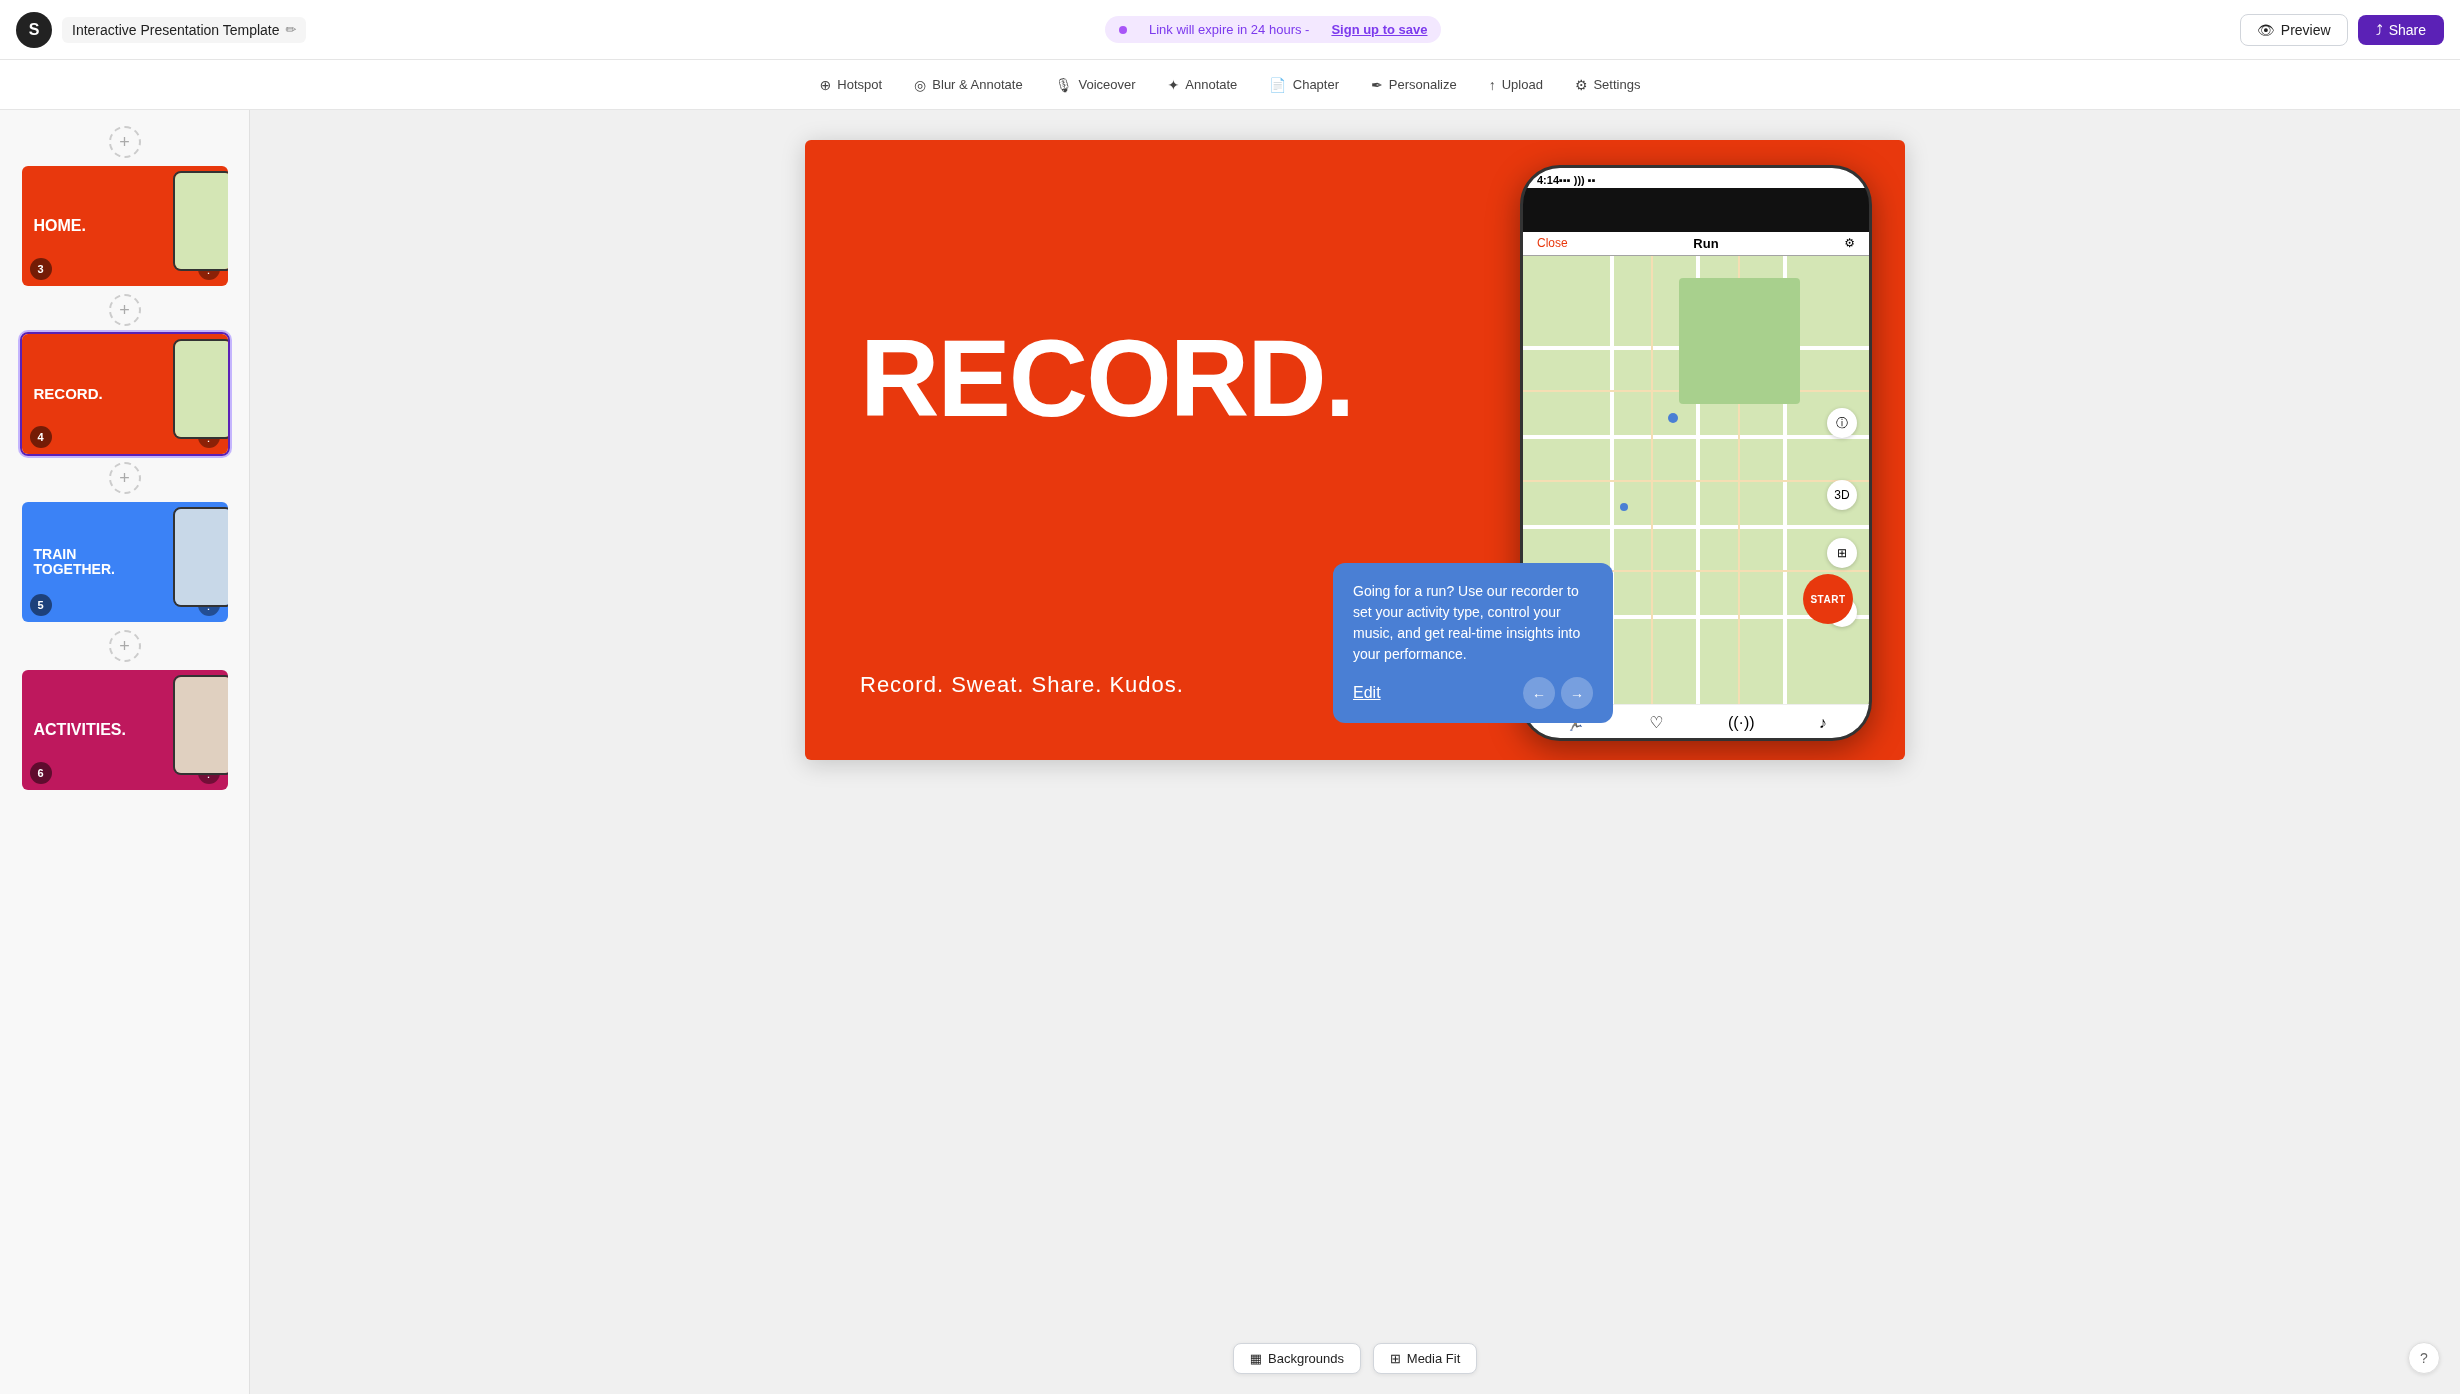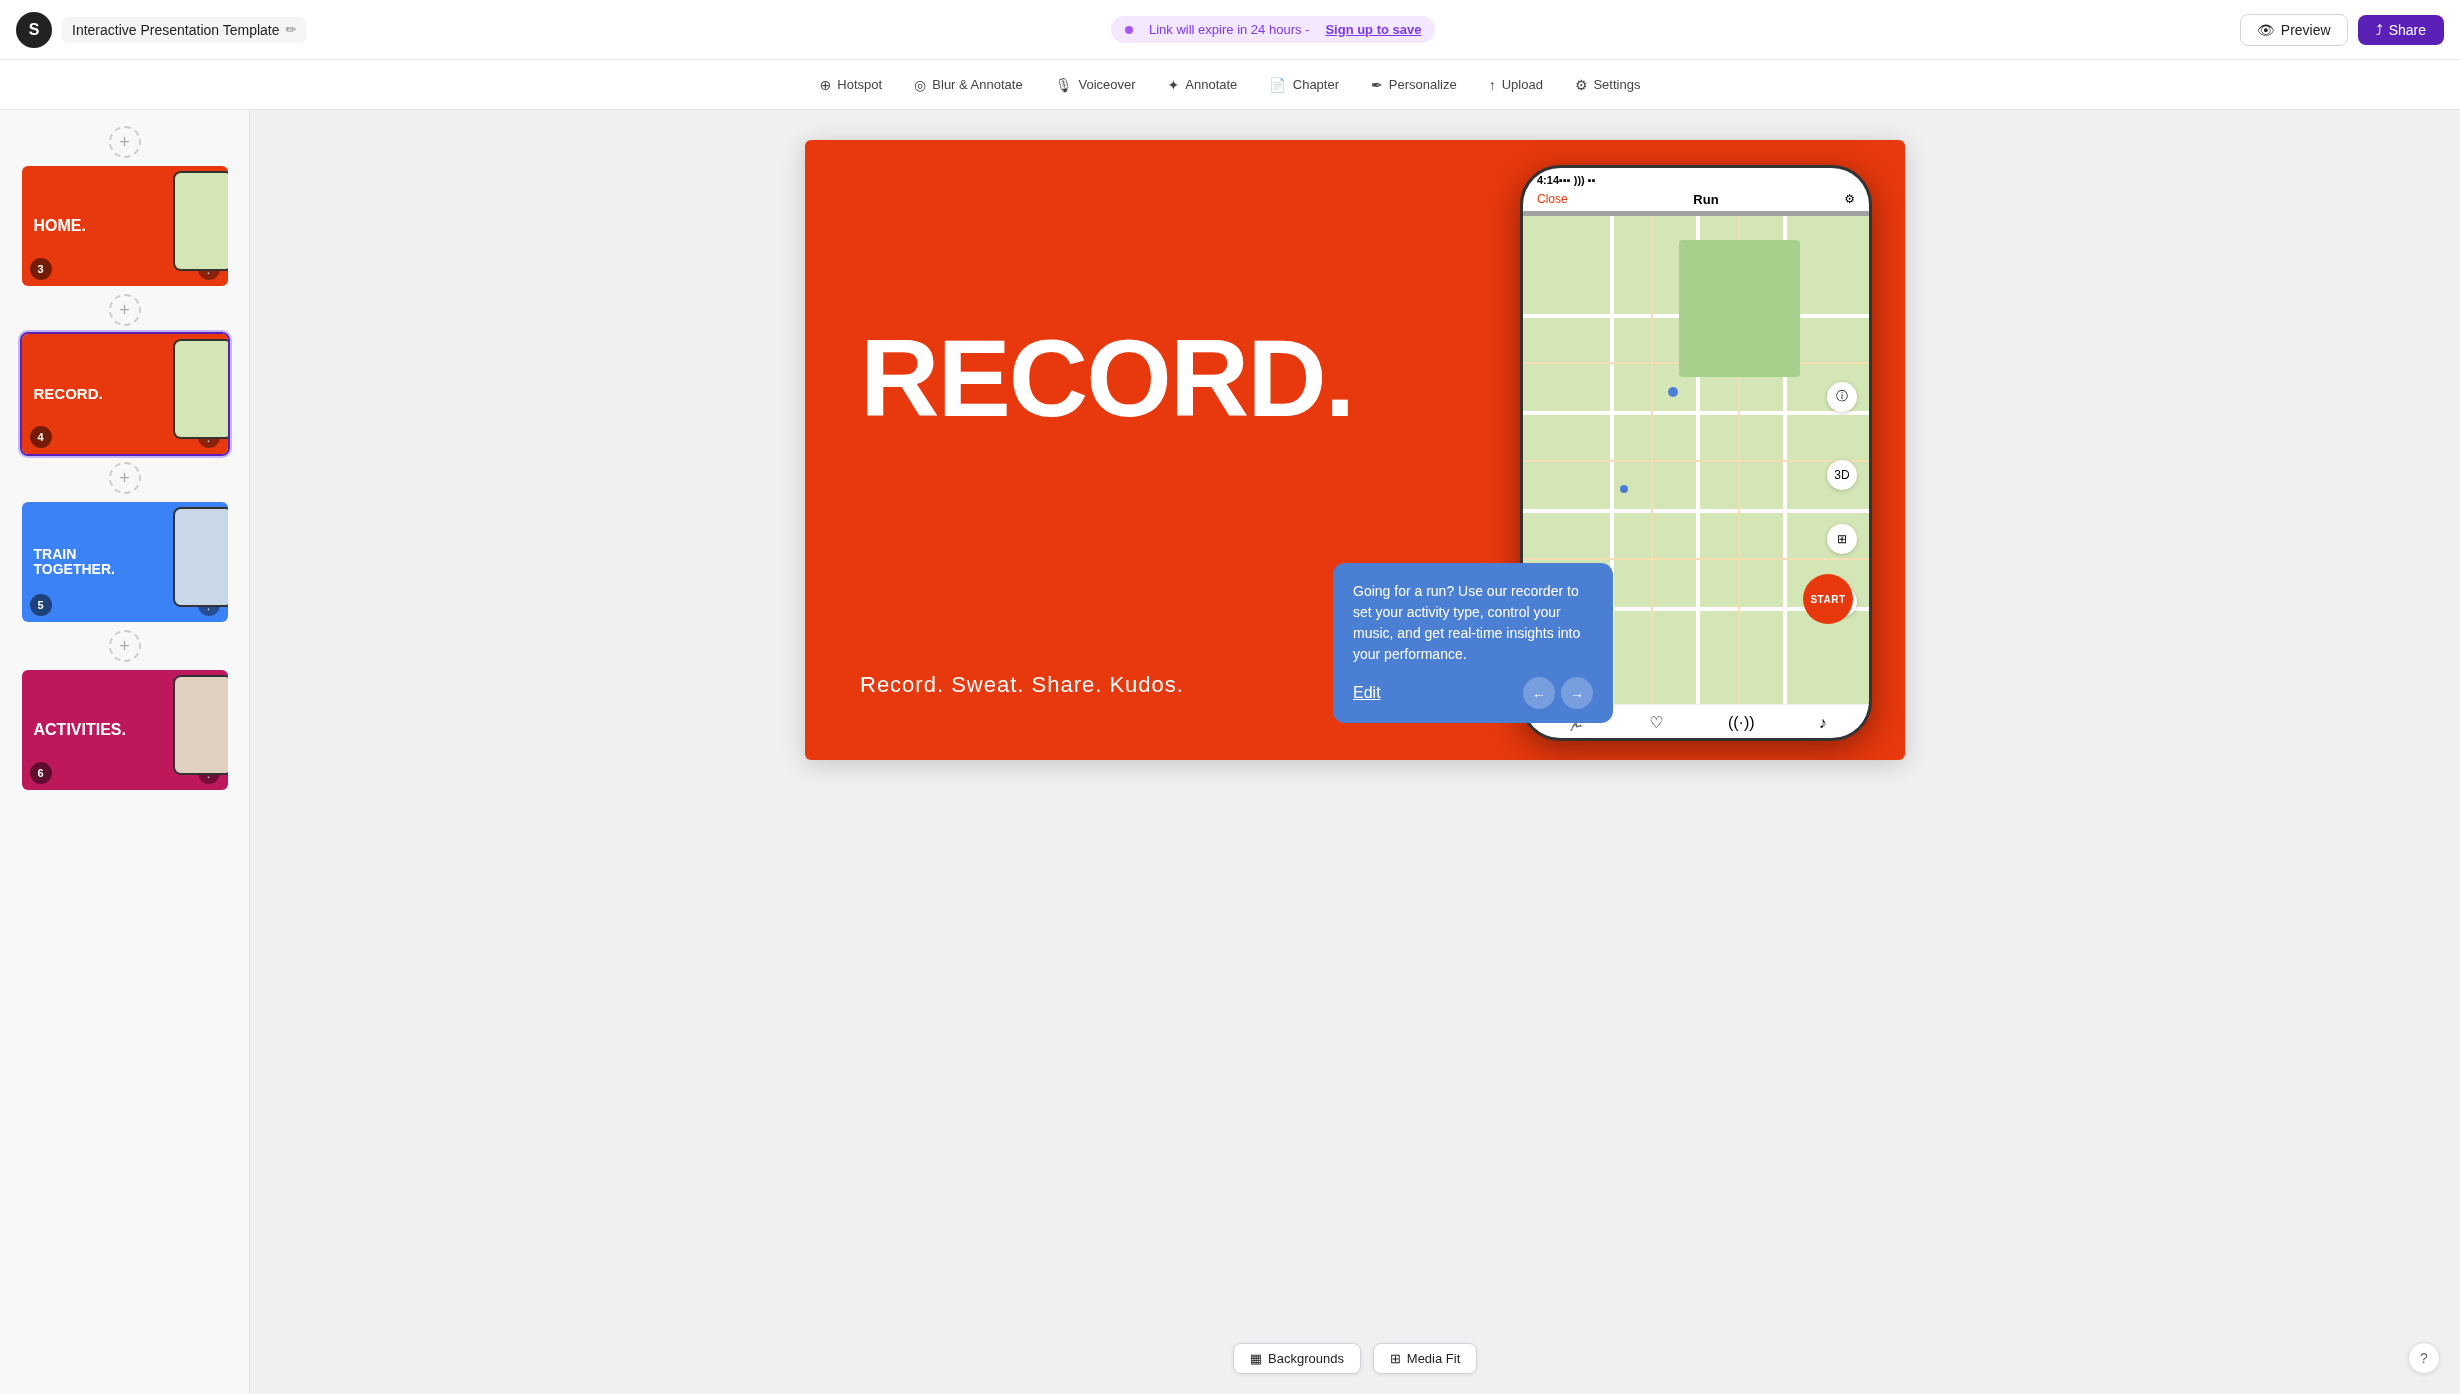--- a/index.html
+++ b/index.html
@@ -19,21 +19,21 @@
     }
     .project-title {
       display: flex; align-items: center; gap: 6px;
       background: #f5f5f5; border-radius: 6px; padding: 5px 10px;
       font-size: 14px; font-weight: 500; color: #222; cursor: pointer;
     }
     .project-title .edit-icon { color: #888; font-size: 13px; }
 
     .topbar-center { display: flex; align-items: center; gap: 2px; }
     .expiry-badge {
-      display: flex; align-items: center; gap: 16px;
+      display: flex; align-items: center; gap: 22px;
       background: #f3e8ff; border-radius: 20px; padding: 6px 14px;
       font-size: 13px; color: #7c3aed;
     }
     .expiry-badge .dot { width: 8px; height: 8px; background: #a855f7; border-radius: 50%; }
     .expiry-badge a { color: #7c3aed; font-weight: 600; text-decoration: underline; }
 
     .topbar-right { display: flex; align-items: center; gap: 10px; }
     .btn-preview {
       display: flex; align-items: center; gap: 6px;
       border: 1.5px solid #d1d5db; background: #fff; border-radius: 8px;
@@ -156,21 +156,21 @@
       border: 3px solid #333; overflow: hidden;
       box-shadow: 0 8px 32px rgba(0,0,0,0.4);
       display: flex; flex-direction: column;
     }
     .phone-status-bar {
       display: flex; align-items: center;
       padding: 6px 14px 2px; background: #fff; font-size: 11px; font-weight: 600;
     }
     .phone-nav-bar {
       display: flex; justify-content: space-between; align-items: center;
-      padding: 4px 14px; background: #fff; border-bottom: 5px solid #a3a3a3; font-size: 12px;
+      padding: 4px 14px; background: #fff; border-bottom: 1px solid #a3a3a3; font-size: 12px; margin-top: 44px;
     }
     .phone-nav-bar .close-btn { color: #e8380d; font-size: 12px; }
     .phone-nav-bar .title { font-weight: 600; font-size: 13px; }
     .phone-map {
       flex: 1; background: #d4e6b5; position: relative; overflow: hidden;
     }
     
     .map-road-h {
       position: absolute; background: #fff; height: 4px; left: 0; right: 0;
     }

